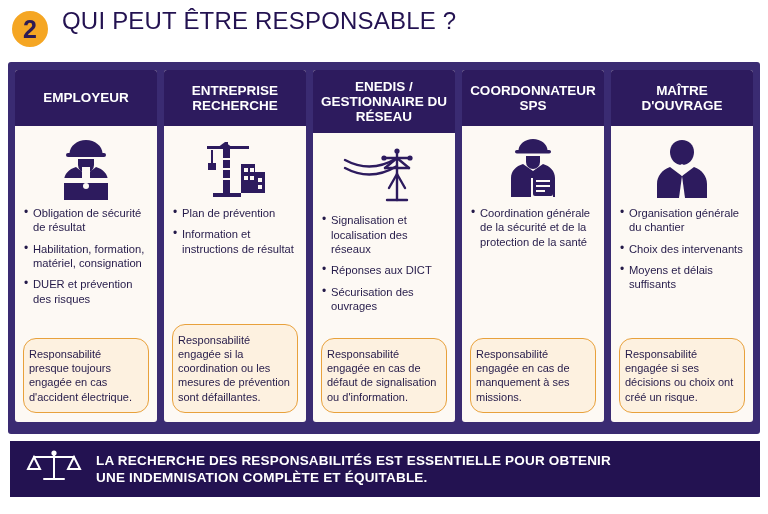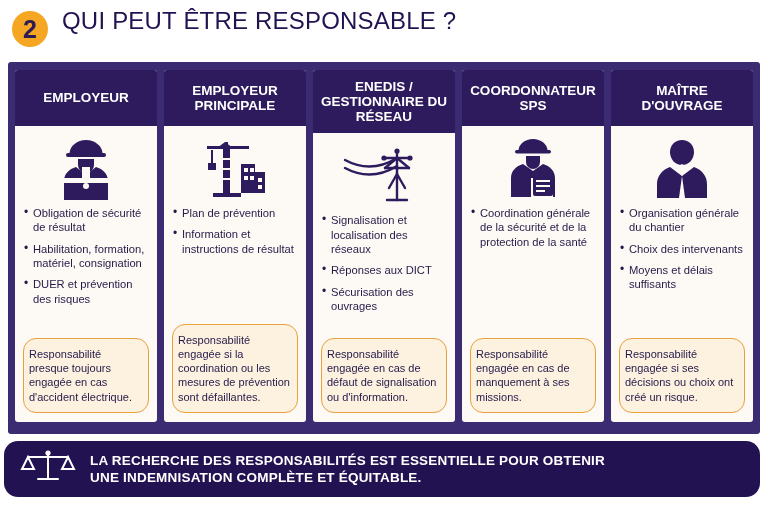--- a/index.html
+++ b/index.html
@@ -132,23 +132,23 @@
     border-radius: 13px;
     color: #241a49;
     font-size: 11px;
     line-height: 1.3;
     text-align: left;
     padding: 8px 5px;
   }
 
   
   .footer {
-    margin: 7px 8px 0 4px;
+    margin: 7px 8px 0 10px;
     background: #231251;
-    border-radius: 14px;
+    border-radius: 0;
     height: 56px;
     display: flex;
     align-items: center;
     gap: 14px;
     padding: 0 16px;
   }
   .footer-text {
     color: #ffffff;
     font-weight: bold;
     font-size: 13.5px;
@@ -189,21 +189,21 @@
         </div>
         <ul class="bullets">
           <li>Obligation de sécurité de résultat</li>
           <li>Habilitation, formation, matériel, consignation</li>
           <li>DUER et prévention des risques</li>
         </ul>
         <div class="note">Responsabilité presque toujours engagée en cas d'accident électrique.</div>
       </div>
 
       <div class="card">
-        <div class="card-header">EMPLOYEUR PRINCIPALE</div>
+        <div class="card-header">ENTREPRISE RECHERCHE</div>
         <div class="card-icon">
           <svg width="72" height="66" viewBox="0 0 72 66">
             <g fill="#2d1b5e">
               <rect x="8" y="12" width="42" height="3"></rect>
               <rect x="26" y="8" width="3" height="8"></rect>
               <path d="M26 8 L18 14 L34 14 Z"></path>
               <rect x="24" y="15" width="7" height="44"></rect>
               <rect x="24" y="24" width="7" height="2" fill="#fdf9f4"></rect>
               <rect x="24" y="34" width="7" height="2" fill="#fdf9f4"></rect>
               <rect x="24" y="44" width="7" height="2" fill="#fdf9f4"></rect>

